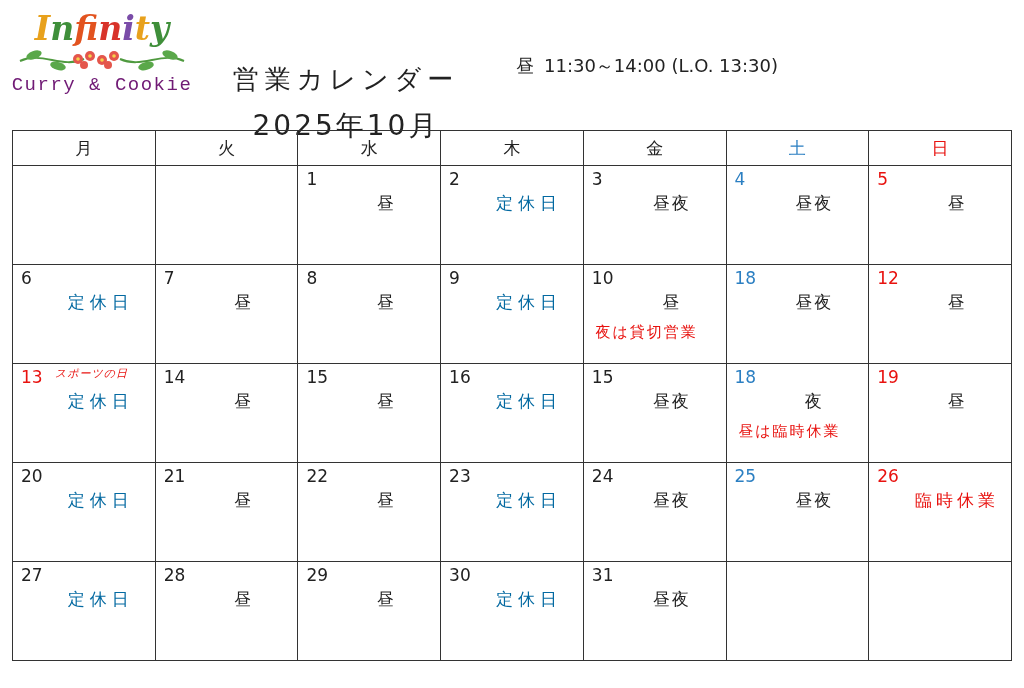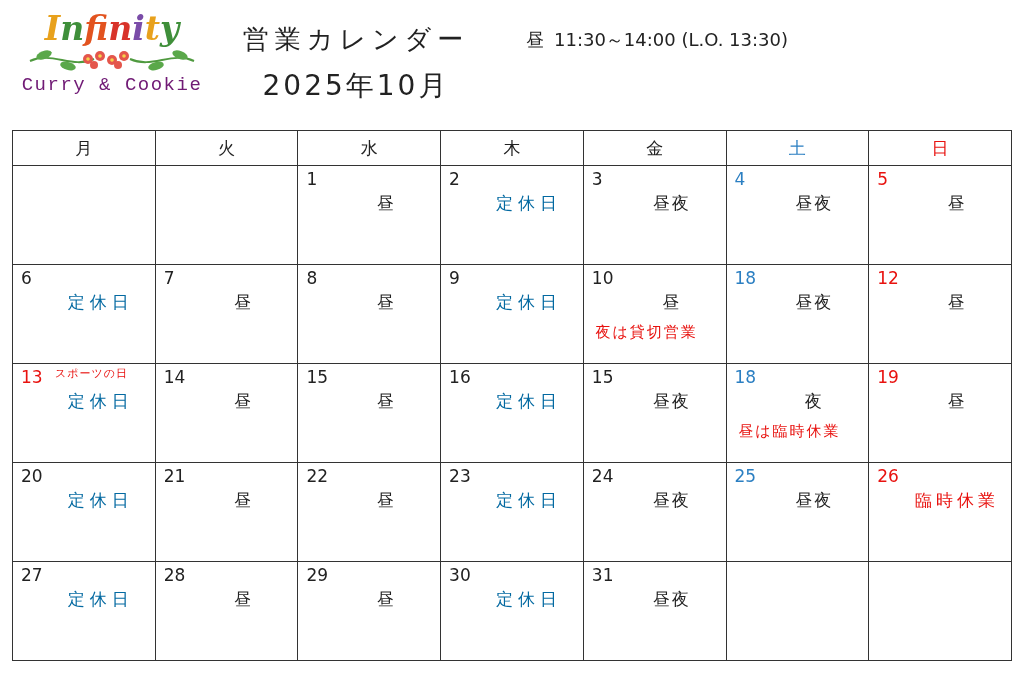--- a/index.html
+++ b/index.html
@@ -19,21 +19,21 @@
     position: relative;
     width: 1024px;
     height: 688px;
     box-sizing: border-box;
   }
 
   
   .header {
     display: flex;
     align-items: flex-start;
-    padding: 8px 0 0 18px;
+    padding: 8px 0 0 8px;
     height: 112px;
     box-sizing: border-box;
   }
 
   .logo-block {
     width: 188px;
     flex: 0 0 188px;
     text-align: center;
     padding-top: 4px;
   }
@@ -70,40 +70,42 @@
     flex: 0 0 300px;
     padding-top: 14px;
     text-align: center;
   }
   .cal-title {
     font-size: 26px;
     letter-spacing: 6px;
     color: #222;
     font-family: Liberation Serif, serif;
     white-space: nowrap;
+    margin-top: 40px;
   }
   .cal-month {
     font-size: 28px;
     letter-spacing: 3px;
     margin-top: 10px;
     color: #222;
     font-family: "DejaVu Sans", sans-serif;
   }
 
   .hours-block {
     flex: 1 1 auto;
     padding-top: 20px;
     padding-left: 20px;
   }
   .hours-row {
     font-size: 18px;
     color: #222;
     margin-bottom: 18px;
     white-space: nowrap;
     font-family: "DejaVu Sans", sans-serif;
+    margin-top: 26px;
   }
   .hours-row .hours-label {
     margin-right: 10px;
   }
 
   
   .calendar {
     position: absolute;
     left: 12px;
     top: 130px;
@@ -150,20 +152,21 @@
 
   .holiday-name {
     position: absolute;
     left: 42px;
     top: 2px;
     font-size: 11px;
     color: #e8120f;
     letter-spacing: 1px;
     font-family: "DejaVu Sans", sans-serif;
     white-space: nowrap;
+    font-style: italic;
   }
 
   .mark {
     position: absolute;
     top: 26px;
     left: 0;
     right: 0;
     text-align: center;
     font-size: 17px;
     font-family: "DejaVu Sans", sans-serif;

